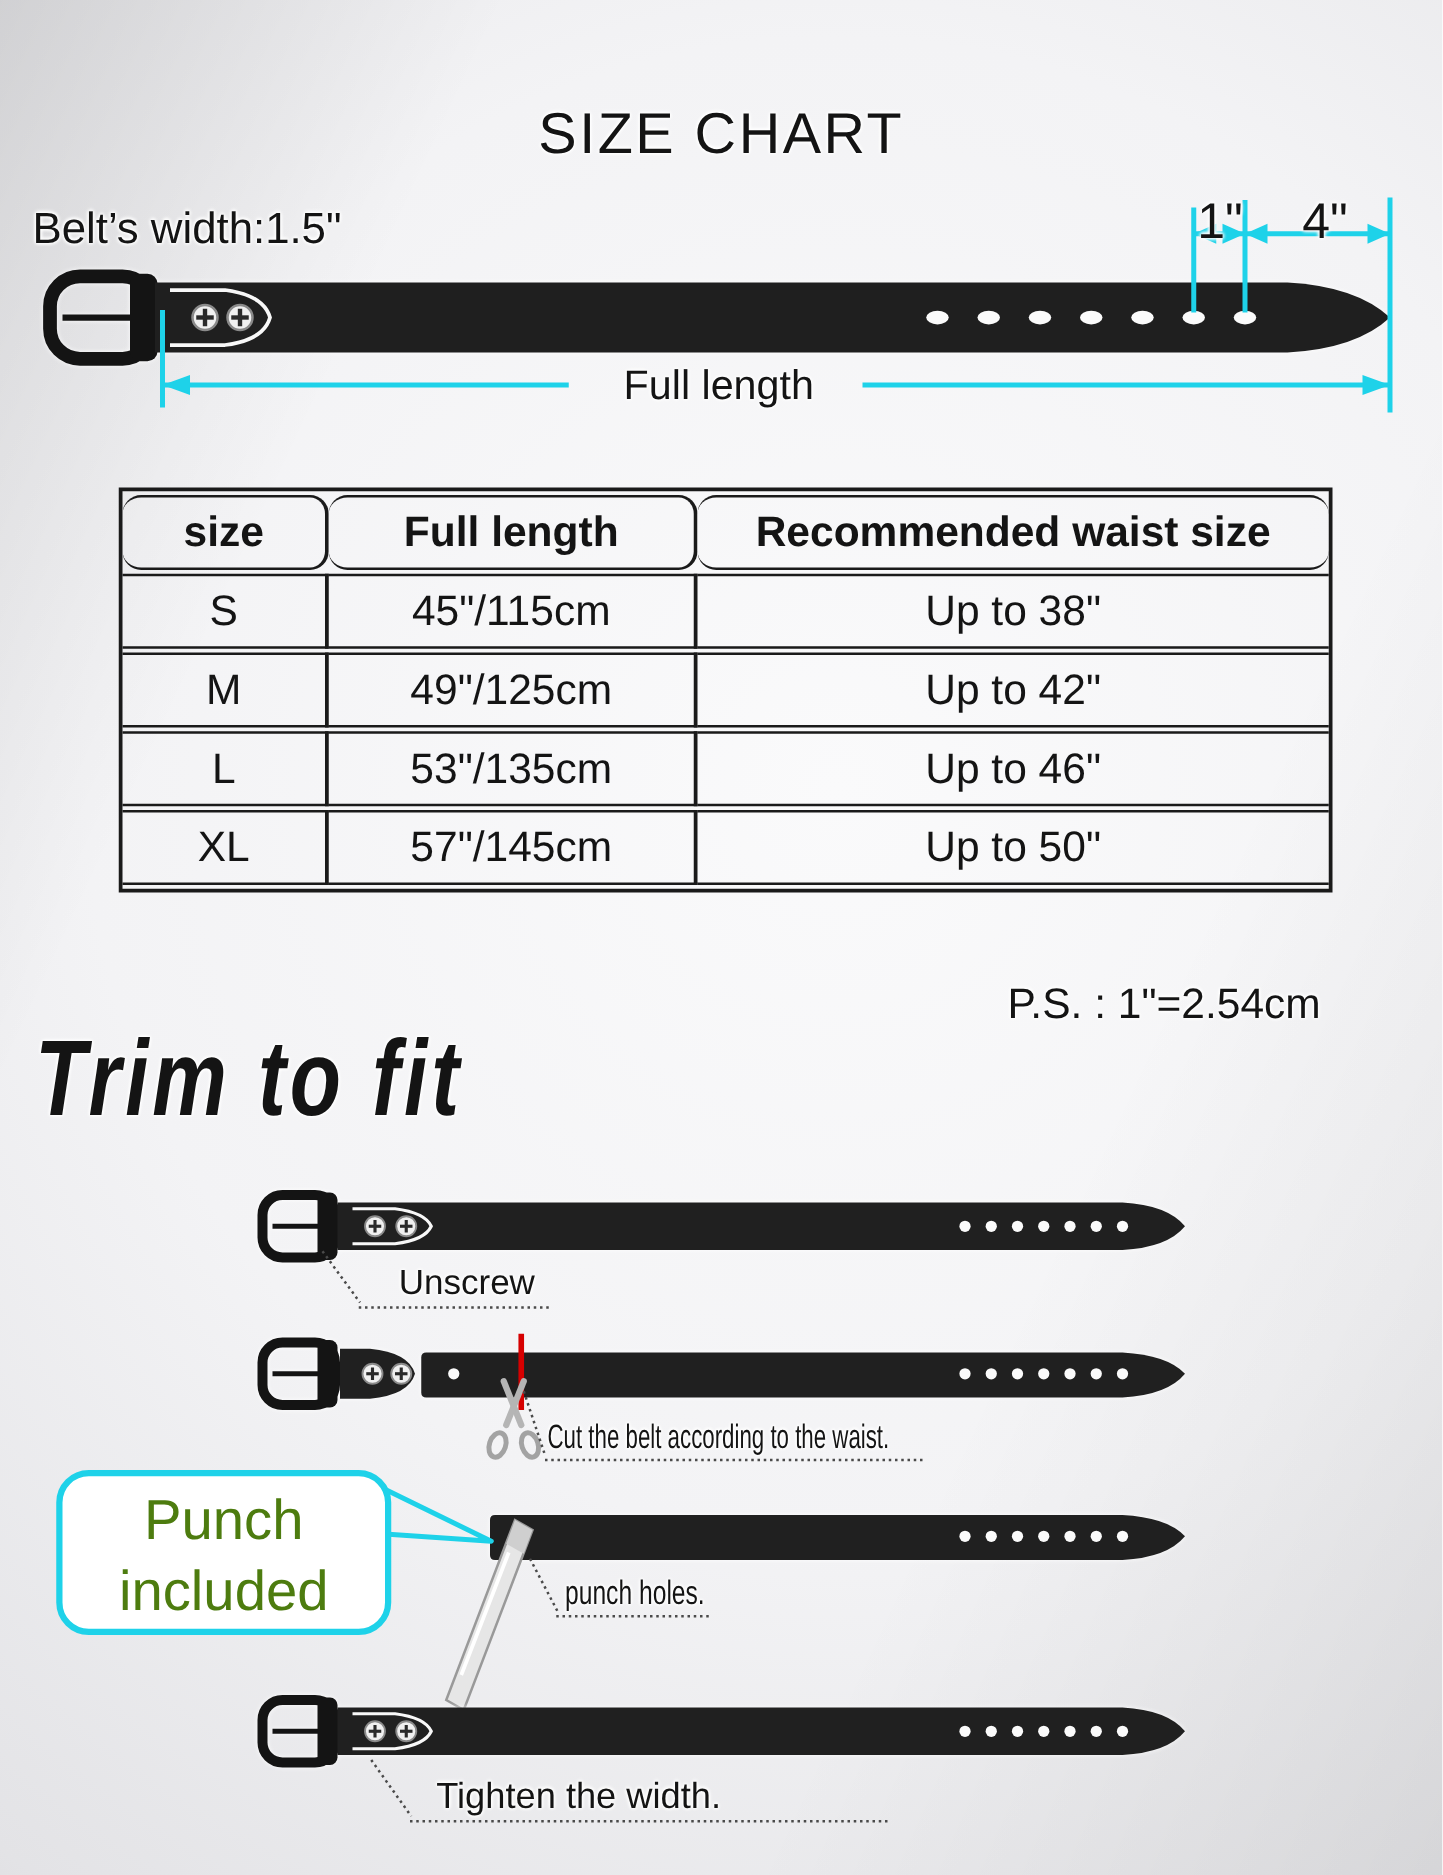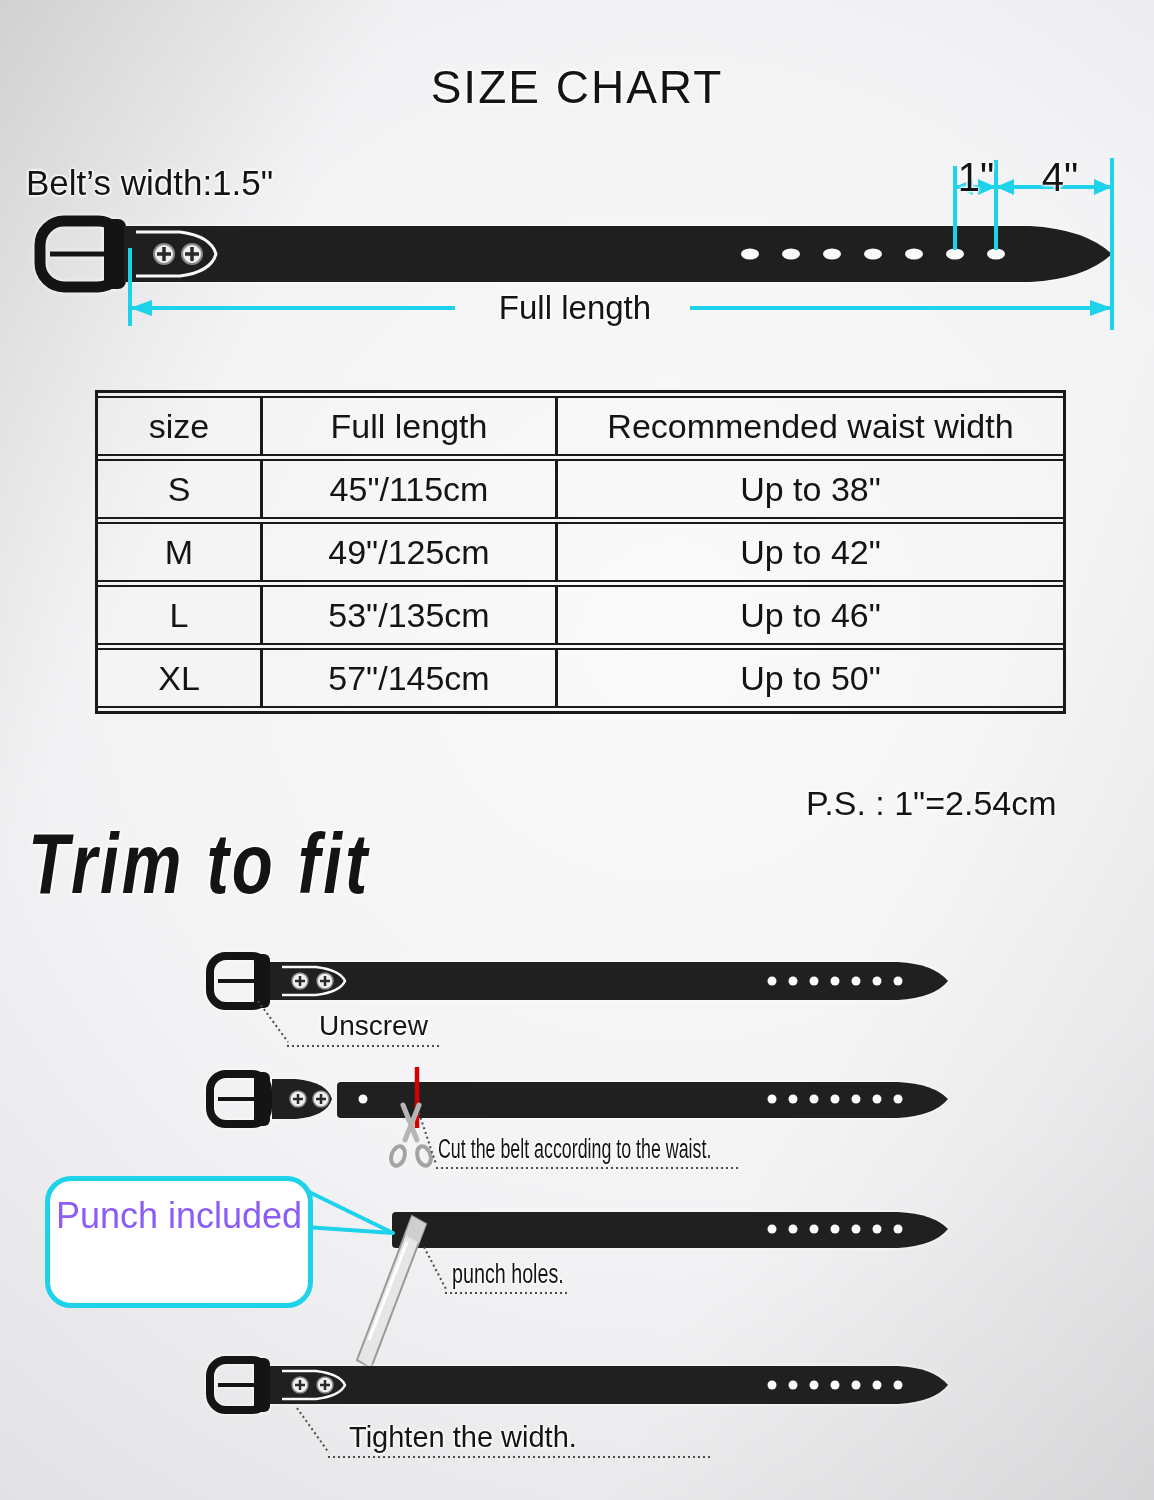--- a/index.html
+++ b/index.html
@@ -9,50 +9,50 @@
     background:
       linear-gradient(115deg, rgba(0,0,0,0.10), rgba(0,0,0,0) 22%, rgba(0,0,0,0) 70%, rgba(0,0,0,0.07)),
       radial-gradient(130% 100% at 58% 42%, #fafafb 0%, #f3f3f5 40%, #e3e3e6 72%, #c9c9cd 100%);
   }
   .art{position:absolute; left:0; top:0;}
   .label{
     position:absolute; white-space:nowrap; color:#141414;
     text-shadow:0 1px 3px rgba(255,255,255,.95), 0 -1px 3px rgba(255,255,255,.95),
                 1px 0 3px rgba(255,255,255,.95), -1px 0 3px rgba(255,255,255,.95);
   }
-  .title{left:0; right:0; top:60px; text-align:center; font-size:46px; letter-spacing:2px;}
+  .title{left:0; right:0; top:79px; text-align:center; font-size:46px; letter-spacing:2px;}
   .belt-width{left:26px; top:163px; font-size:35px;}
   .dim-one{left:948px; top:155px; width:56px; text-align:center; font-size:40px;}
   .dim-four{left:1022px; top:155px; width:76px; text-align:center; font-size:40px;}
   .full-length{left:460px; top:289px; width:230px; text-align:center; font-size:33px;}
   .ps-note{left:806px; top:784px; font-size:34px;}
   .heading{
     left:28px; top:814px; font-size:86px; font-weight:bold; font-style:italic;
     letter-spacing:4px; transform:scaleX(.78); transform-origin:left top;
   }
   .cap-unscrew{left:303px; top:1010px; font-size:28px;margin-left:16px;}
   .cap-cut{left:438px; top:1134px; font-size:27px; transform:scaleX(.66); transform-origin:left top;}
   .cap-punch{left:452px; top:1259px; font-size:27px; transform:scaleX(.73); transform-origin:left top;}
   .cap-tighten{left:349px; top:1421px; font-size:29px;}
   .size-table{
     position:absolute; left:95px; top:390px; width:970px;
     border:3px solid #1a1a1a; border-spacing:0 3px; border-collapse:separate;
     font-size:34px; text-align:center; table-layout:fixed;
   }
-  .size-table th{font-weight:normal;}
+  .size-table th{font-weight:bold;border-radius:15px;}
   .size-table th,.size-table td{
     height:56px; padding:0; border-top:2px solid #1a1a1a; border-bottom:2px solid #1a1a1a;
   }
   .size-table .c1{width:162px; border-right:3px solid #1a1a1a;}
   .size-table .c2{width:292px; border-right:3px solid #1a1a1a;}
   .size-table .c3{width:505px;}
   .bubble{
     position:absolute; left:45px; top:1176px; width:258px; height:116px;
     background:#fff; border:5px solid var(--accent,#1ed2e9); border-radius:26px;
-    text-align:center; font-size:36px; line-height:57px; padding-top:6px; color:#8b5cf6;
+    text-align:center; font-size:45px; line-height:57px; padding-top:6px; color:#4d7c0f;
   }
   .dim{stroke:var(--accent,#1ed2e9); stroke-width:4; fill:none;}
   .dimfill{fill:var(--accent,#1ed2e9); stroke:none;}
   .redline{stroke:var(--red,#d60000); stroke-width:4.5;}
   .leader{stroke:#4a4a4a; stroke-width:2; stroke-dasharray:2 3; fill:none;}
   .halo{filter:drop-shadow(0 0 2px rgba(255,255,255,.9));}
 </style>
 </head>
 <body>
 
@@ -225,21 +225,21 @@
   <div class="label belt-width">Belt’s width:1.5"</div>
   <div class="label dim-one">1"</div>
   <div class="label dim-four">4"</div>
   <div class="label full-length">Full length</div>
 
   <table class="size-table">
     <thead>
       <tr>
         <th class="c1">size</th>
         <th class="c2">Full length</th>
-        <th class="c3">Recommended waist width</th>
+        <th class="c3">Recommended waist size</th>
       </tr>
     </thead>
     <tbody>
       <tr>
         <td class="c1">S</td>
         <td class="c2">45"/115cm</td>
         <td class="c3">Up to 38"</td>
       </tr>
       <tr>
         <td class="c1">M</td>

